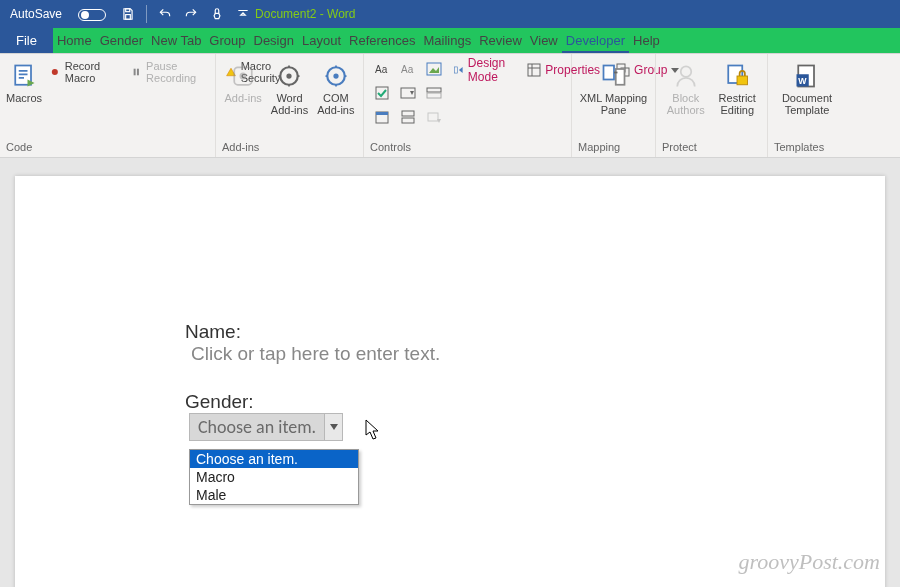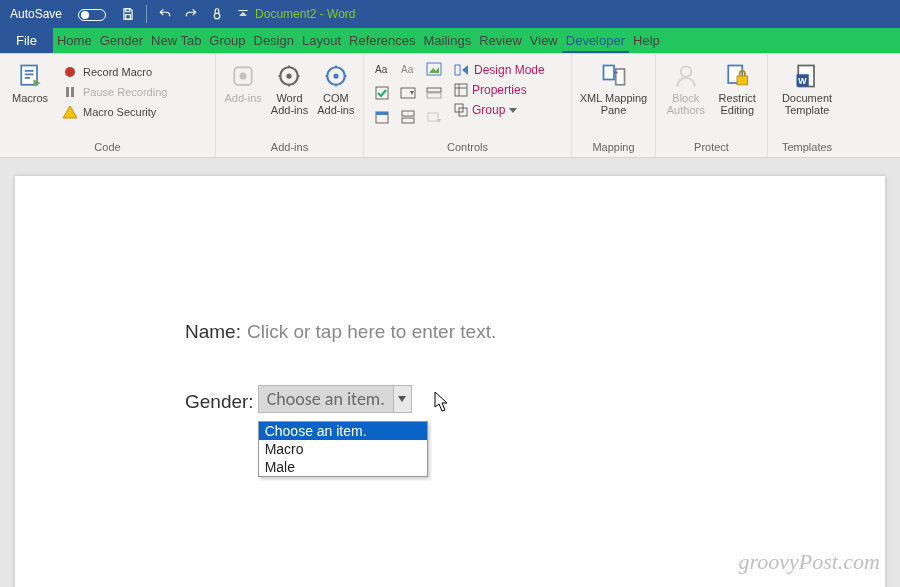--- a/index.html
+++ b/index.html
@@ -18,41 +18,41 @@
   
   .tabs { height: 26px; background: #22c55e; border-bottom: 1px solid #d4d4d4; display: flex; align-items: stretch; font-size: 13px; color: #444; }
   .tab { padding: 0 4px; display: flex; align-items: center; cursor: pointer; }
   .tab.file { background: #2b579a; color: #fff; padding: 0 16px; }
   .tab.active { color: #2b579a; box-shadow: inset 0 -2px 0 #2b579a; }
 
   
   .ribbon { height: 104px; background: #f3f2f1; border-bottom: 1px solid #d4d4d4; display: flex; }
   .group { border-right: 1px solid #e1dfdd; display: flex; flex-direction: column; justify-content: space-between; padding: 4px 6px 0; }
   .group-body { display: flex; align-items: flex-start; gap: 4px; flex: 1; }
-  .group-label { text-align: center; font-size: 11px; color: #666; padding: 3px 0 4px; }
+  .group-label { font-size: 11px; color: #666; padding: 3px 0 4px; }
   .big-btn { width: 48px; display: flex; flex-direction: column; align-items: center; justify-content: flex-start; gap: 2px; padding-top: 4px; font-size: 11px; color: #444; text-align: center; line-height: 1.1; }
   .big-btn .ic { width: 28px; height: 28px; display: flex; align-items: center; justify-content: center; }
   .big-btn.disabled { color: #b0b0b0; }
   .big-btn.disabled svg { opacity: .45; }
-  .stack { display: flex; flex-direction: column; gap: 0; font-size: 11px; color: #444; }
+  .stack { display: flex; gap: 16px; font-size: 11px; color: #444; }
   .row-btn { display: flex; align-items: center; gap: 5px; height: 20px; padding: 0 4px; }
   .row-btn.disabled { color: #b0b0b0; }
   .mini-grid { display: grid; grid-template-columns: repeat(3, 24px); grid-auto-rows: 22px; gap: 2px; }
   .mini { display: flex; align-items: center; justify-content: center; }
   .mini svg { width: 16px; height: 16px; }
   .mini.disabled svg { opacity: .4; }
   .check-row { display: flex; align-items: center; gap: 4px; font-size: 12px; color: #be185d; height: 20px; }
 
   
   .workspace { position: absolute; left: 0; right: 0; top: 158px; bottom: 0; background: #e6e6e6; display: flex; justify-content: center; padding-top: 18px; }
   .page { width: 870px; height: 420px; background: #fff; box-shadow: 0 0 4px rgba(0,0,0,.2); position: relative; padding: 145px 0 0 170px; }
-  .form-line { font-size: 19px; color: #333; display: flex; align-items: flex-end; margin-bottom: 26px; font-family: Calibri, "Segoe UI", sans-serif; }
+  .form-line { font-size: 19px; color: #333; display: flex; align-items: flex-start; margin-bottom: 26px; font-family: Calibri, "Segoe UI", sans-serif; flex-direction: column; }
   .form-label { color: #333; }
   .placeholder { color: #888; margin-left: 6px; }
-  .combo-wrap { position: relative; display: inline-block; margin-top: 16px; }
+  .combo-wrap { position: relative; display: inline-block; }
   .combo { display: flex; align-items: center; border: 1px solid #b8b8b8; background: #d8d8d8; height: 28px; margin-left: 4px; }
   .combo .sel { padding: 0 8px; color: #6a6a6a; font-size: 18px; font-family: Calibri, sans-serif; }
   .combo .dd-btn { width: 18px; height: 26px; border-left: 1px solid #b8b8b8; display: flex; align-items: center; justify-content: center; background: #e8e8e8; }
   .cursor { position: absolute; left: 180px; top: 6px; pointer-events: none; }
   .dropdown { position: absolute; top: 36px; left: 4px; width: 170px; border: 1px solid #999; background: #fff; font-size: 14px; font-family: Tahoma, sans-serif; box-shadow: 2px 2px 3px rgba(0,0,0,.2); }
   .dd-item { padding: 1px 6px; color: #222; }
   .dd-item.sel { background: #0a64c8; color: #fff; }
 
   .watermark { position: absolute; right: 20px; bottom: 12px; font-family: Georgia, serif; font-style: italic; font-size: 22px; color: #bfbfbf; }
   .sep { width:1px; height:18px; background:rgba(255,255,255,.4); margin:0 4px; }

